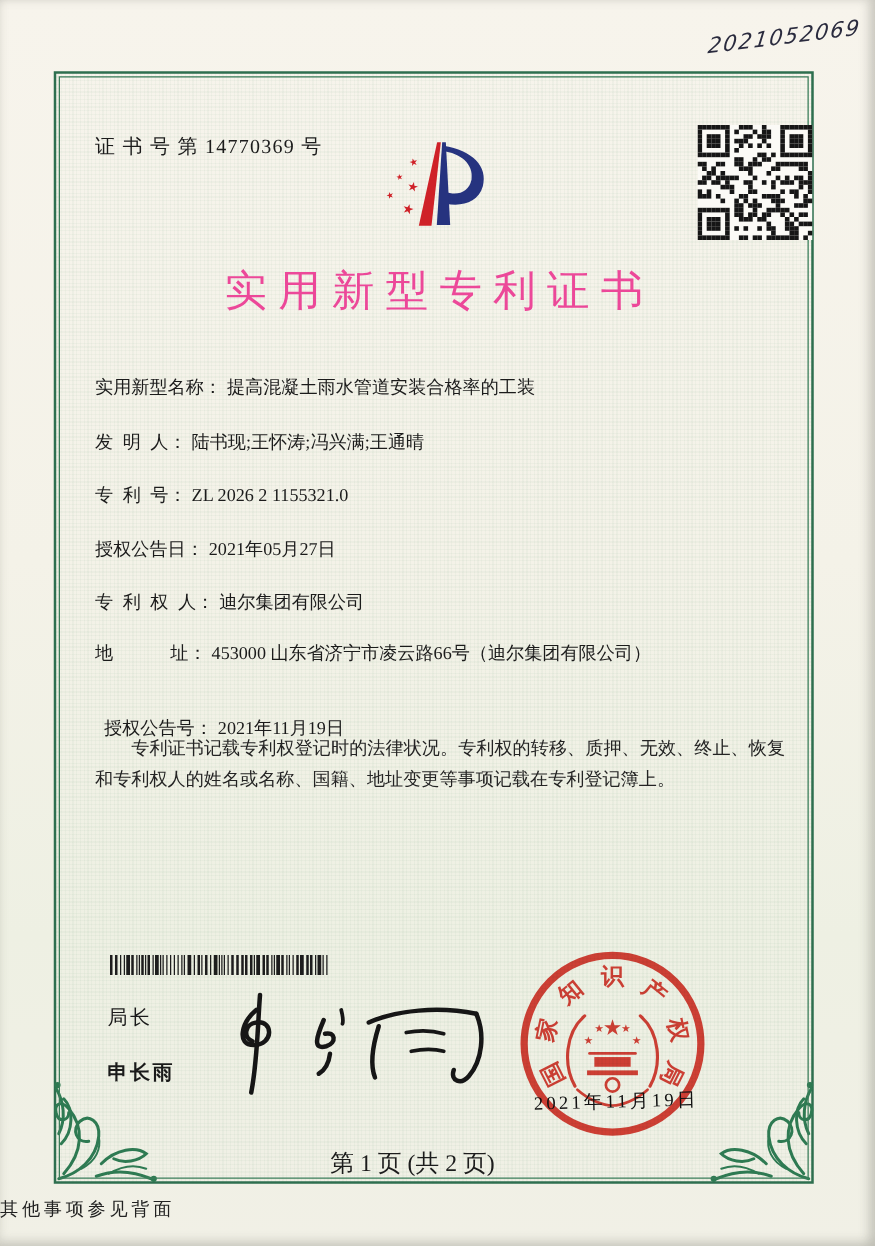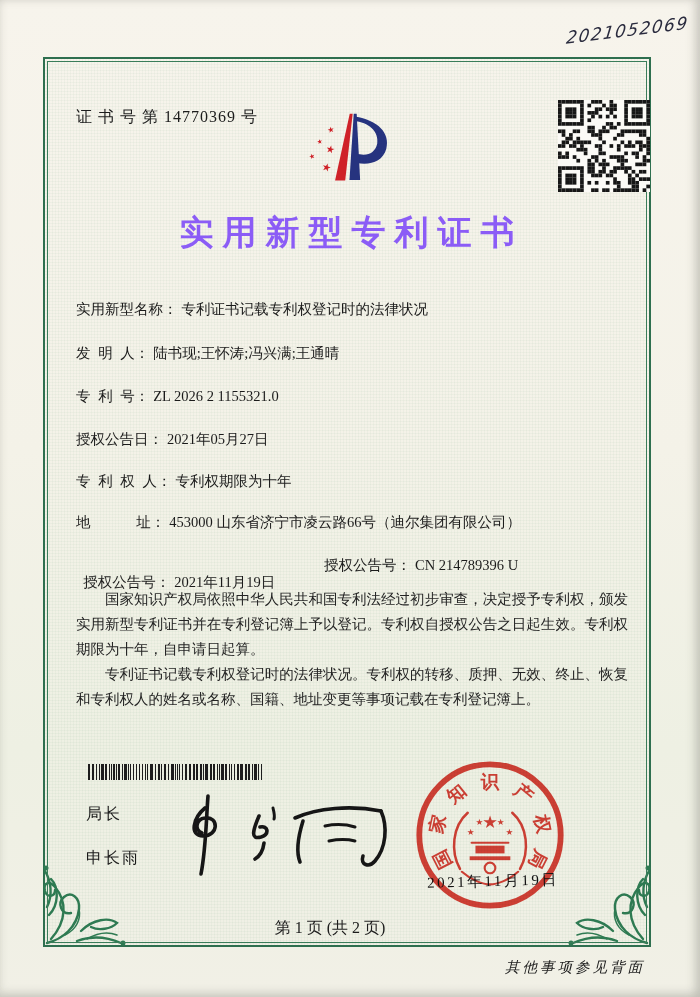--- a/index.html
+++ b/index.html
@@ -21,41 +21,41 @@
   .fl-left{left:-8px;bottom:-10px;}
   .fl-right{right:-8px;bottom:-10px;transform:scaleX(-1);}
   .handwritten{position:absolute;left:566px;top:20px;font-family:"DejaVu Sans",sans-serif;
     font-style:italic;font-size:17px;color:#2a2b3e;letter-spacing:1.5px;
     transform:rotate(-7deg) skewX(-14deg);}
   .cert-no{position:absolute;left:76px;top:107px;font-size:16px;color:#1c1c1c;
     letter-spacing:1px;white-space:pre;}
   .logo{position:absolute;left:286px;top:90px;width:128px;height:117px;}
   .qr{position:absolute;left:558px;top:100px;width:92px;height:92px;}
   .title{position:absolute;left:0;top:210px;width:694px;text-align:center;
-    font-size:34px;font-weight:700;color:#8b5cf6;letter-spacing:9px;text-indent:9px;}
+    font-size:34px;font-weight:400;color:#ec4899;letter-spacing:9px;text-indent:9px;}
   .row{position:absolute;left:76px;right:60px;font-size:14.5px;color:#1b1b1b;white-space:pre;}
   .row .lbl{word-spacing:4px;text-align:center;}
   .row .val{margin-left:4px;}
   .r1{top:300px}.r2{top:344px}.r3{top:387px}.r4{top:430px}.r5{top:472px}.r6{top:513px}.r7{top:556px}
   .pair2{position:absolute;left:248px;top:0;white-space:pre;}
   .paras{position:absolute;left:76px;top:587px;width:552px;font-size:14.5px;line-height:25px;
     color:#242424;text-align:justify;}
   .paras p{margin:0;text-indent:2em;}
   .barcode{position:absolute;left:88px;top:764px;width:176px;height:16px;}
   .director-title{position:absolute;left:86px;top:804px;font-size:16px;color:#1a1a1a;letter-spacing:2px;}
-  .director-name{position:absolute;left:86px;top:848px;font-size:16px;color:#1a1a1a;letter-spacing:2px;}
+  .director-name{position:absolute;left:86px;top:848px;font-size:16px;color:#1a1a1a;letter-spacing:2px;font-weight:bold;}
   .signature{position:absolute;left:183px;top:792px;width:218px;height:88px;}
   .seal{position:absolute;left:398px;top:743px;width:184px;height:184px;opacity:0.9;
     mix-blend-mode:multiply;}
   .seal-date{position:absolute;left:427px;top:872px;font-size:15px;color:#111;
     letter-spacing:2.5px;transform:rotate(-1.5deg);white-space:pre;}
   .page-info{position:absolute;left:0;top:918px;width:660px;text-align:center;
-    font-size:16px;color:#1c1c1c;white-space:pre;}
-  .back-note{position:absolute;left:0;top:958px;width:645px;text-align:right;
-    font-size:14.5px;color:#222;font-style:italic;letter-spacing:3px;}
+    font-size:19px;color:#1c1c1c;white-space:pre;}
+  .back-note{position:absolute;left:0;top:958px;width:645px;text-align:left;
+    font-size:14.5px;color:#222;letter-spacing:3px;}
 </style>
 </head>
 <body>
 
 <div class="texture"></div>
 
 <div class="handwritten">2021052069</div>
 
 <div class="border-frame">
   <svg class="flourish fl-left" viewBox="0 0 112 112" fill="none" stroke="#2e7a52" stroke-width="2.4" stroke-linecap="round">
@@ -385,33 +385,31 @@
         <rect x="7.36" y="88.32000000000001" width="3.68" height="3.68"></rect>
         <rect x="11.040000000000001" y="88.32000000000001" width="3.68" height="3.68"></rect>
         <rect x="14.72" y="88.32000000000001" width="3.68" height="3.68"></rect>
         <rect x="18.400000000000002" y="88.32000000000001" width="3.68" height="3.68"></rect>
         <rect x="22.080000000000002" y="88.32000000000001" width="3.68" height="3.68"></rect>
       </g>
     </svg></div>
 
 <div class="title">实用新型专利证书</div>
 
-<div class="row r1"><span class="lbl">实用新型名称：</span><span class="val">专利证书记载专利权登记时的法律状况</span></div>
+<div class="row r1"><span class="lbl">实用新型名称：</span><span class="val">提高混凝土雨水管道安装合格率的工装</span></div>
 <div class="row r2"><span class="lbl">发 明 人：</span><span class="val">陆书现;王怀涛;冯兴满;王通晴</span></div>
 <div class="row r3"><span class="lbl">专 利 号：</span><span class="val">ZL 2026 2 1155321.0</span></div>
 <div class="row r4"><span class="lbl">授权公告日：</span><span class="val">2021年05月27日</span></div>
-<div class="row r5"><span class="lbl">专 利 权 人：</span><span class="val">专利权期限为十年</span></div>
+<div class="row r5"><span class="lbl">专 利 权 人：</span><span class="val">迪尔集团有限公司</span></div>
 <div class="row r6"><span class="lbl">地      址：</span><span class="val">453000 山东省济宁市凌云路66号（迪尔集团有限公司）</span></div>
 <div class="row r7">
   <span class="lbl">授权公告号：</span><span class="val">2021年11月19日</span>
-  <span class="pair2"><span class="lbl">授权公告号：</span><span class="val">CN 214789396 U</span></span>
 </div>
 
 <div class="paras">
-  <p>国家知识产权局依照中华人民共和国专利法经过初步审查，决定授予专利权，颁发实用新型专利证书并在专利登记簿上予以登记。专利权自授权公告之日起生效。专利权期限为十年，自申请日起算。</p>
   <p>专利证书记载专利权登记时的法律状况。专利权的转移、质押、无效、终止、恢复和专利权人的姓名或名称、国籍、地址变更等事项记载在专利登记簿上。</p>
 </div>
 
 <svg class="barcode" id="barcode" viewBox="0 0 176 16" preserveAspectRatio="none">
     <rect x="0" y="0" width="2" height="16" fill="#1d1d1d"></rect>
     <rect x="4" y="0" width="2" height="16" fill="#1d1d1d"></rect>
     <rect x="8" y="0" width="1" height="16" fill="#1d1d1d"></rect>
     <rect x="11" y="0" width="1" height="16" fill="#1d1d1d"></rect>
     <rect x="13" y="0" width="3" height="16" fill="#1d1d1d"></rect>
     <rect x="17" y="0" width="2" height="16" fill="#1d1d1d"></rect>

